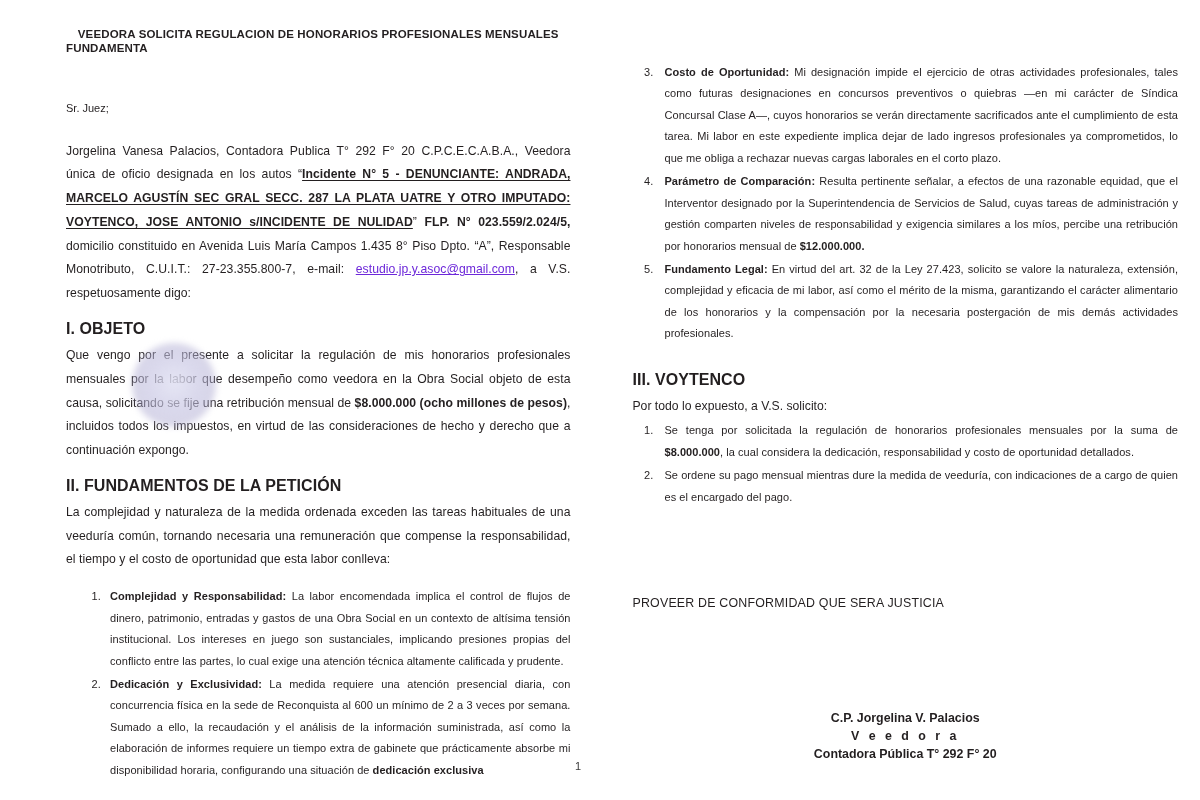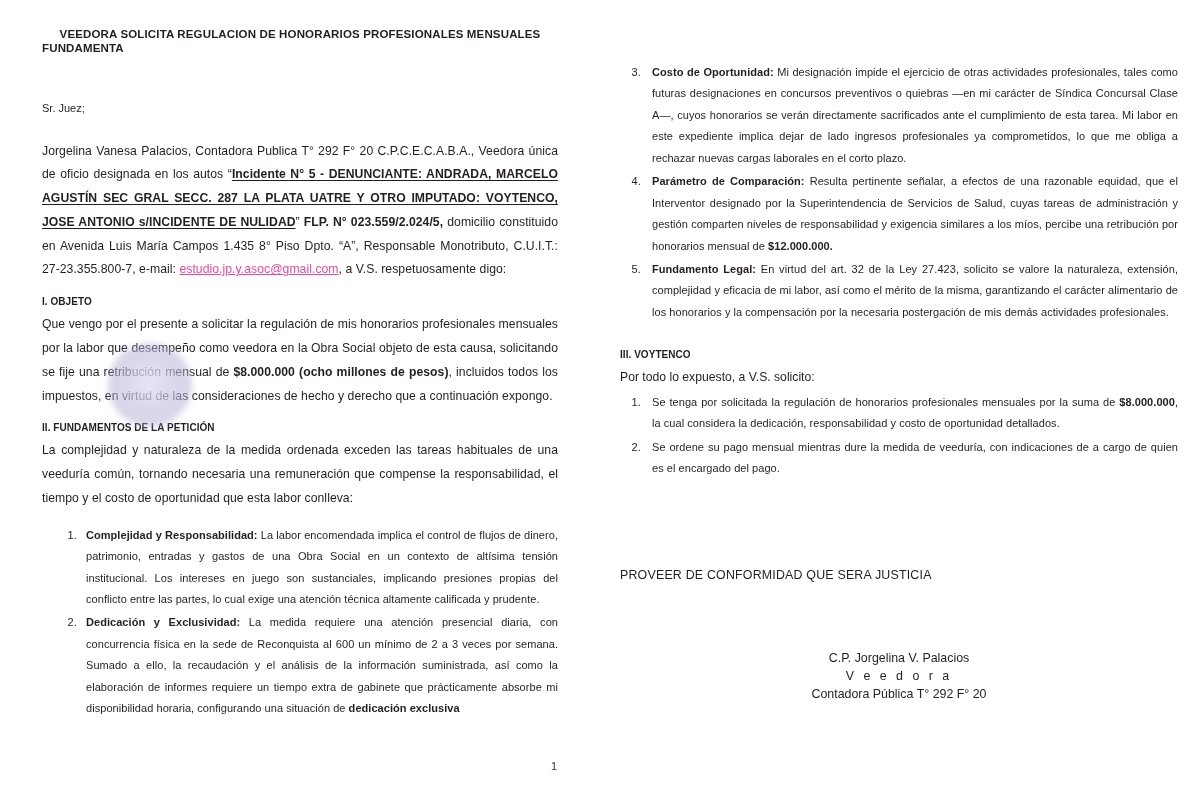--- a/index.html
+++ b/index.html
@@ -14,20 +14,21 @@
     font-family: "Liberation Sans", sans-serif;
     color: #231f20;
     position: relative;
   }
 
   .page {
     position: absolute;
     inset: 0;
     display: flex;
     flex-direction: row;
+    padding-left: 24px;
   }
 
   .col {
     position: relative;
     box-sizing: border-box;
   }
   .col-left {
     width: 600px;
     padding: 28px 42px 0 42px;
   }
@@ -47,21 +48,21 @@
     padding: 0 4px;
   }
   .doc-subtitle {
     font-size: 11.5px;
     font-weight: bold;
     letter-spacing: .15px;
     margin: 0 0 44px 0;
   }
 
   .section-head {
-    font-size: 10px;
+    font-size: 16px;
     font-weight: bold;
     margin: 0 0 6px 0;
     letter-spacing: .05px;
   }
 
   
   p.body {
     font-size: 12.2px;
     line-height: 1.95;
     text-align: justify;
@@ -82,21 +83,21 @@
 
   b, strong { font-weight: bold; }
 
   .u-bold {
     font-weight: bold;
     text-decoration: underline;
     text-underline-offset: 2px;
   }
 
   a.maillink {
-    color: #ec4899;
+    color: #6d28d9;
     text-decoration: underline;
     text-underline-offset: 1px;
   }
 
   
   ol.num {
     margin: 0;
     padding: 0 0 0 38px;
     list-style-position: outside;
   }
@@ -112,23 +113,23 @@
   ol.num.wide > li { padding-left: 8px; }
 
   
   .closing {
     font-size: 12.4px;
     margin-top: 88px;
     letter-spacing: .2px;
   }
   .signature {
     text-align: center;
-    margin-top: 68px;
+    margin-top: 100px;
     font-size: 12.4px;
-    font-weight: normal;
+    font-weight: bold;
     line-height: 1.45;
   }
   .sig-role { letter-spacing: 3px; }
   .sig-clip { }
 
   
   .page-number {
     position: absolute;
     left: 551px;
     top: 760px;

